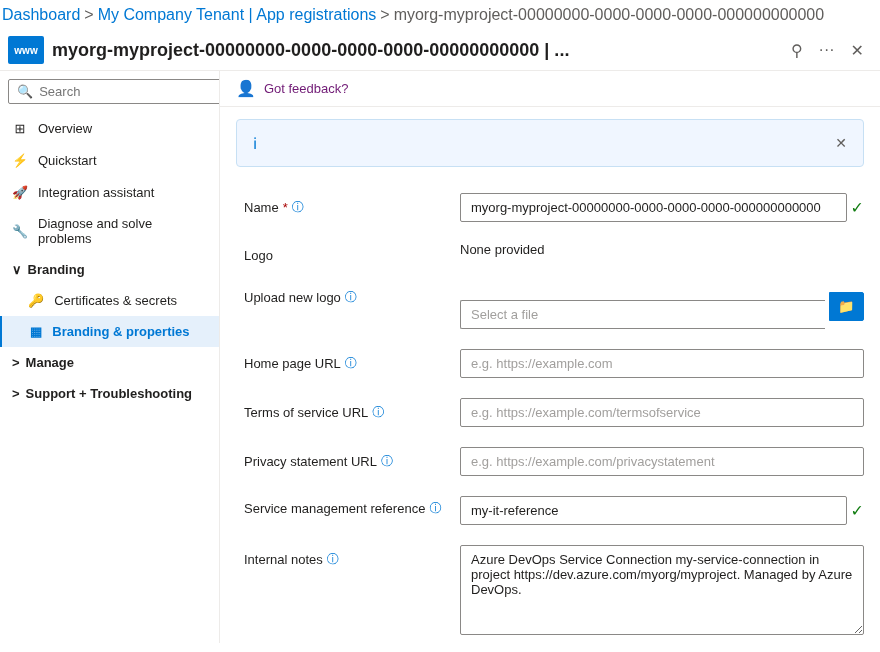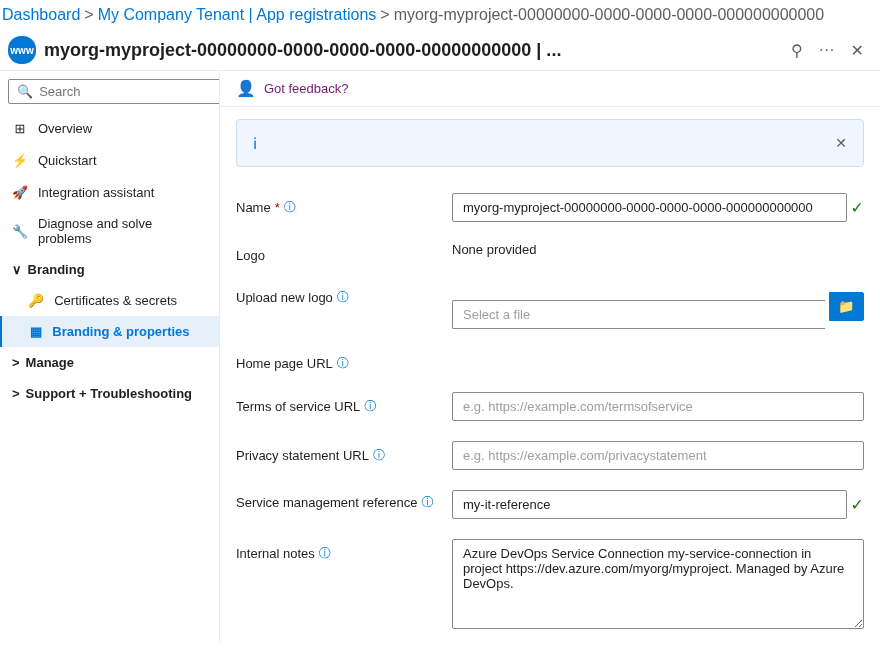--- a/index.html
+++ b/index.html
@@ -10,21 +10,21 @@
       display: flex; align-items: center; padding: 6px 2px; font-size: 16px; color: #0078d4; background: #fff; gap: 4px;
     }
     .breadcrumb span { color: #605e5c; }
     .breadcrumb a { color: #0078d4; text-decoration: none; cursor: pointer; }
 
     
     .title-bar {
       display: flex; align-items: center; padding: 6px 12px 6px 8px; border-bottom: 1px solid #edebe9; gap: 8px;
     }
     .title-bar .icon-www {
-      width: 28px; height: 28px; background: #0078d4; color: #fff; display: flex; align-items: center; justify-content: center; font-size: 10px; font-weight: bold; border-radius: 13px; flex-shrink: 0;
+      width: 36px; height: 28px; background: #0078d4; color: #fff; display: flex; align-items: center; justify-content: center; font-size: 10px; font-weight: bold; border-radius: 2px; flex-shrink: 0;
     }
     .title-bar .title-text {
       font-size: 18px; font-weight: 600; flex: 1; white-space: nowrap; overflow: hidden; text-overflow: ellipsis;
     }
     .title-bar .title-actions { display: flex; gap: 8px; align-items: center; color: #605e5c; }
     .title-bar .title-actions span { cursor: pointer; font-size: 16px; padding: 2px 4px; }
 
     
     .main-layout { display: flex; height: calc(652px - 80px); }
 
@@ -61,21 +61,21 @@
     
     .feedback-banner {
       margin: 12px 16px; padding: 12px 16px; background: #f0f6ff; border: 1px solid #c7e0f4; border-radius: 4px; display: flex; align-items: center; justify-content: space-between; font-size: 13px;
     }
     .feedback-banner .fb-left { display: flex; align-items: center; gap: 8px; }
     .feedback-banner .fb-close { cursor: pointer; color: #605e5c; font-size: 14px; }
 
     
     .form-area { padding: 4px 16px 16px 16px; }
     .form-row { display: flex; align-items: flex-start; padding: 10px 0; gap: 16px; }
-    .form-label { width: 200px; flex-shrink: 0; font-size: 13px; color: #201f1e; display: flex; align-items: center; gap: 4px; padding-top: 6px; }
+    .form-label { width: 200px; flex-shrink: 0; font-size: 13px; color: #201f1e; display: flex; align-items: center; gap: 4px; padding-top: 6px; margin-left: 8px; }
     .form-label .required { color: #a80000; }
     .form-label .info-icon { color: #0078d4; cursor: pointer; font-size: 12px; }
     .form-value { flex: 1; }
 
     .text-input {
       width: 100%; border: 1px solid #8a8886; border-radius: 2px; padding: 6px 10px; font-size: 13px; color: #201f1e; outline: none;
     }
     .text-input::placeholder { color: #a19f9d; }
 
     .input-with-check { display: flex; align-items: center; gap: 4px; }
@@ -224,20 +224,23 @@
           <input type="text" class="text-input" placeholder="Select a file" style="">
           <button class="upload-btn">📁</button>
         </div>
       </div>
 
       <div class="form-row">
         <div class="form-label">
           <span>Home page URL</span>
           <span class="info-icon">ⓘ</span>
         </div>
+        <div class="form-value">
+          <input type="text" class="text-input" placeholder="e.g. https://example.com" style="">
+        </div>
       </div>
 
       <div class="form-row">
         <div class="form-label">
           <span>Terms of service URL</span>
           <span class="info-icon">ⓘ</span>
         </div>
         <div class="form-value">
           <input type="text" class="text-input" placeholder="e.g. https://example.com/termsofservice" style="">
         </div>

